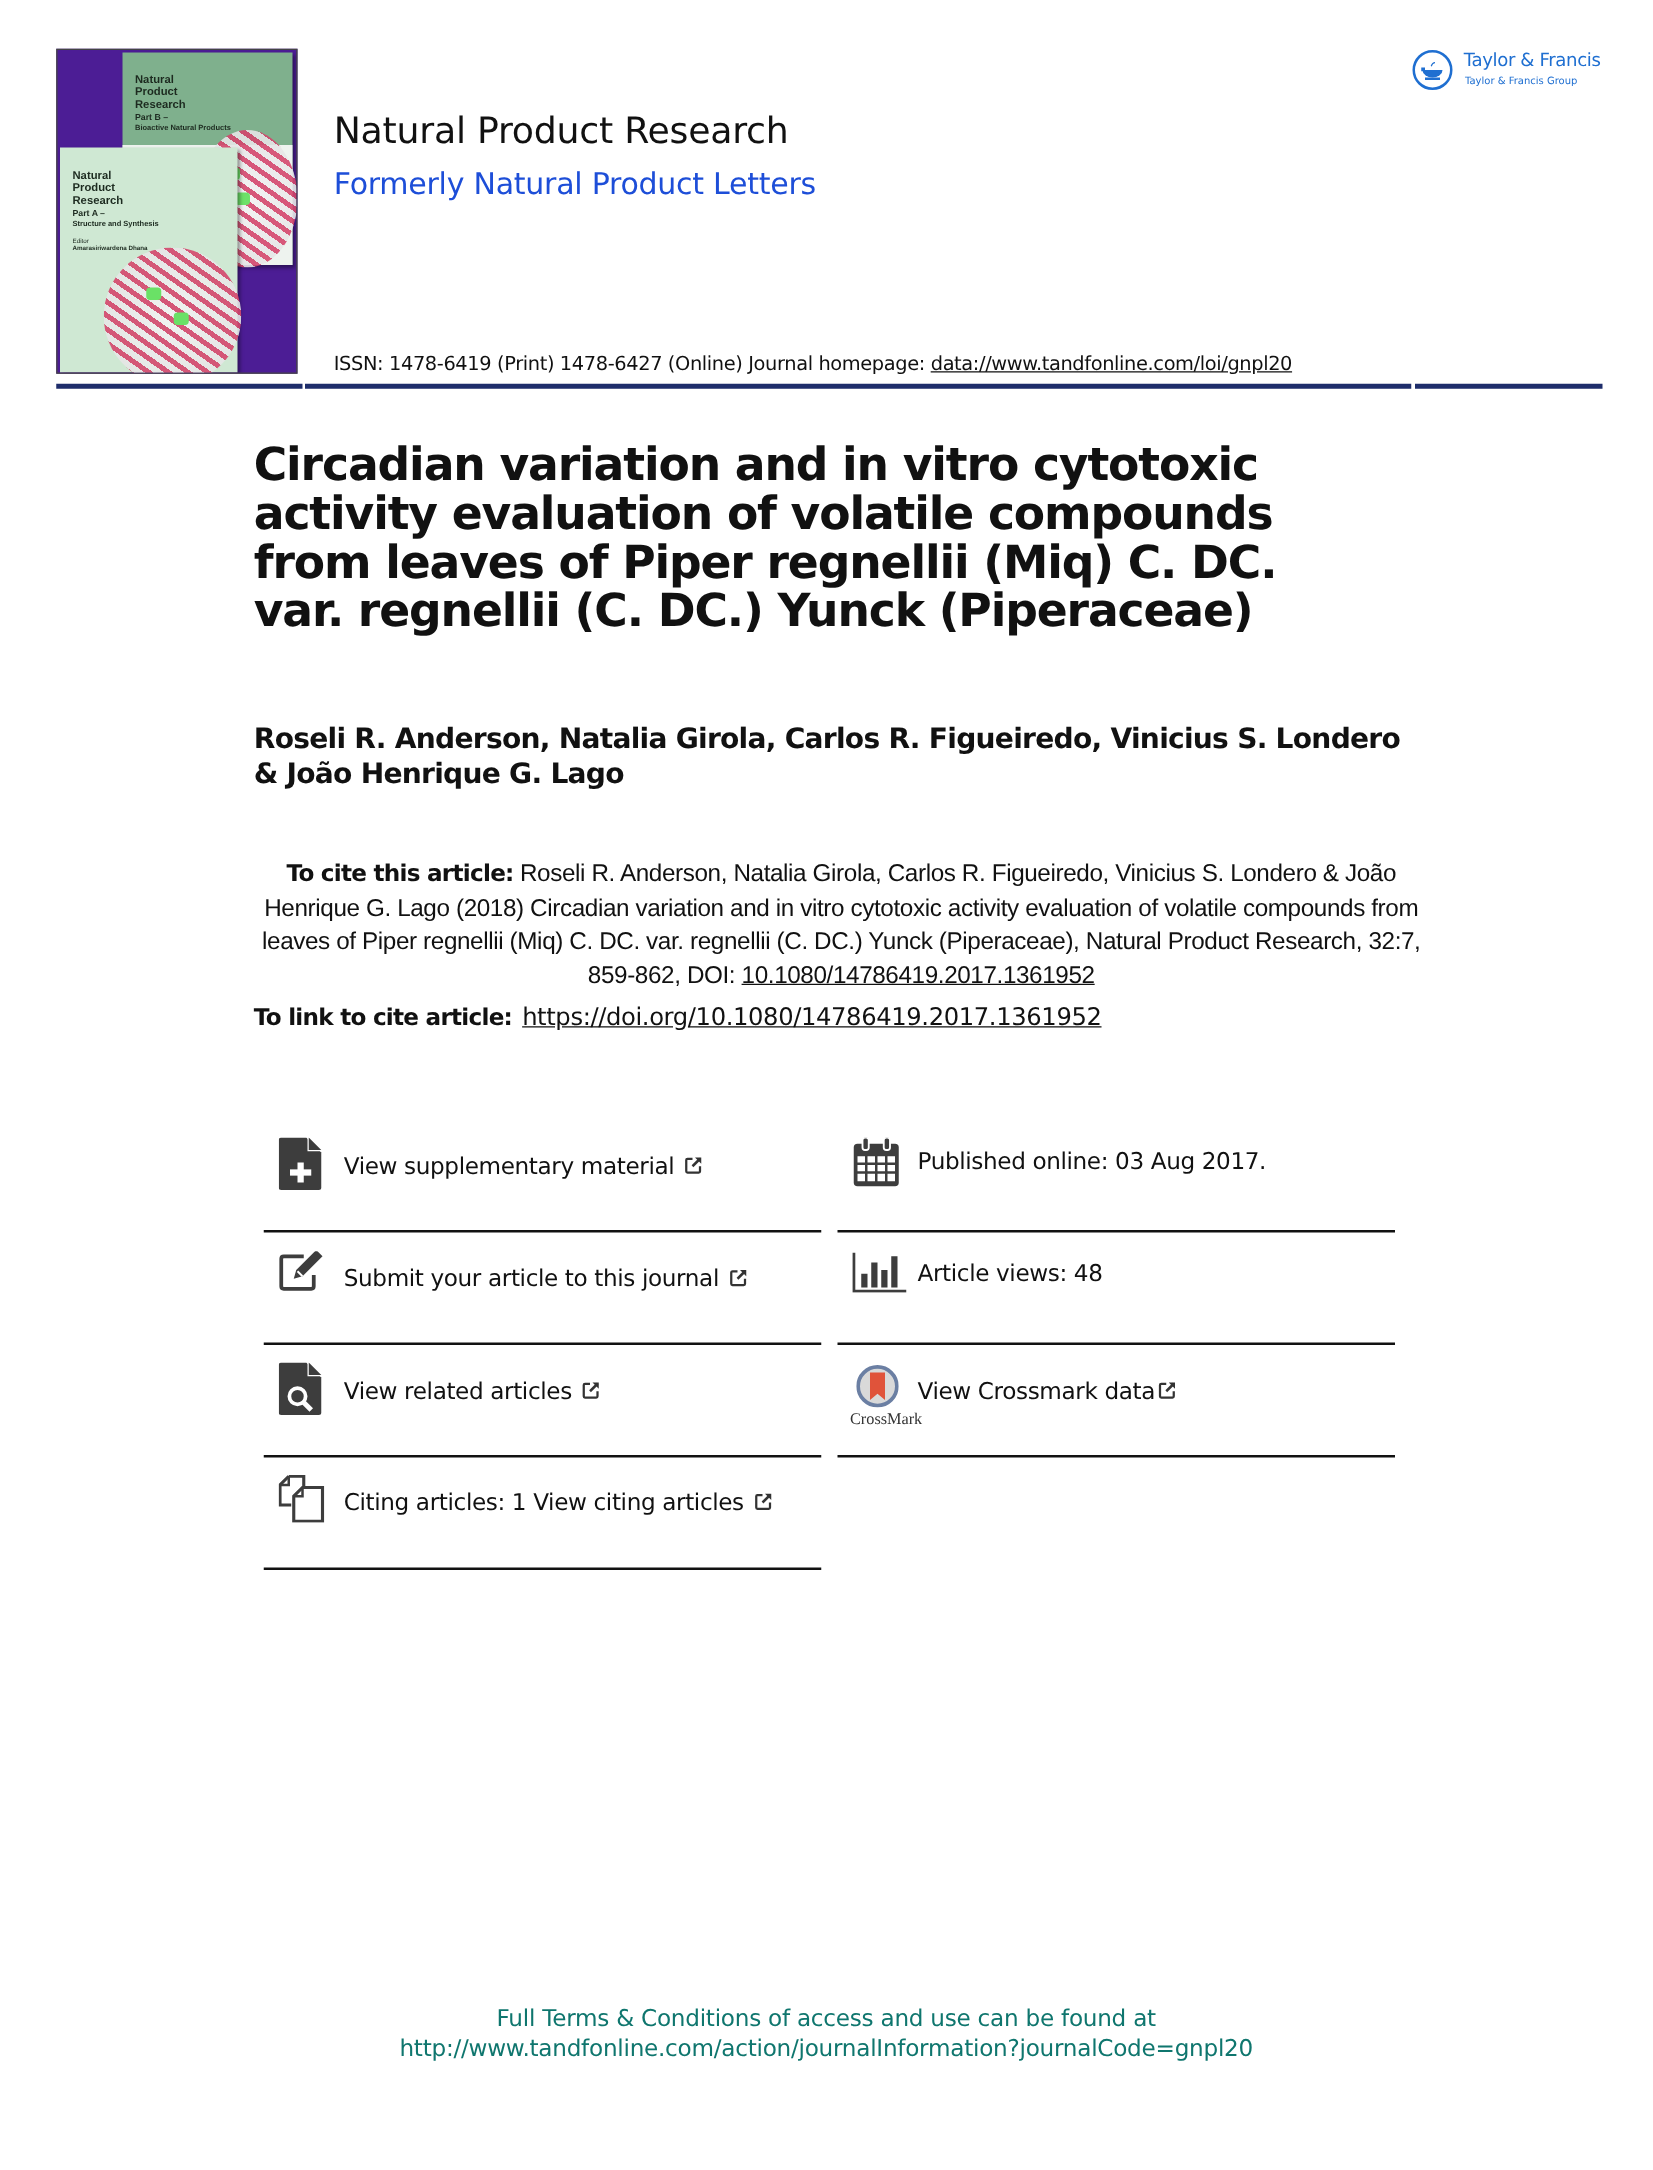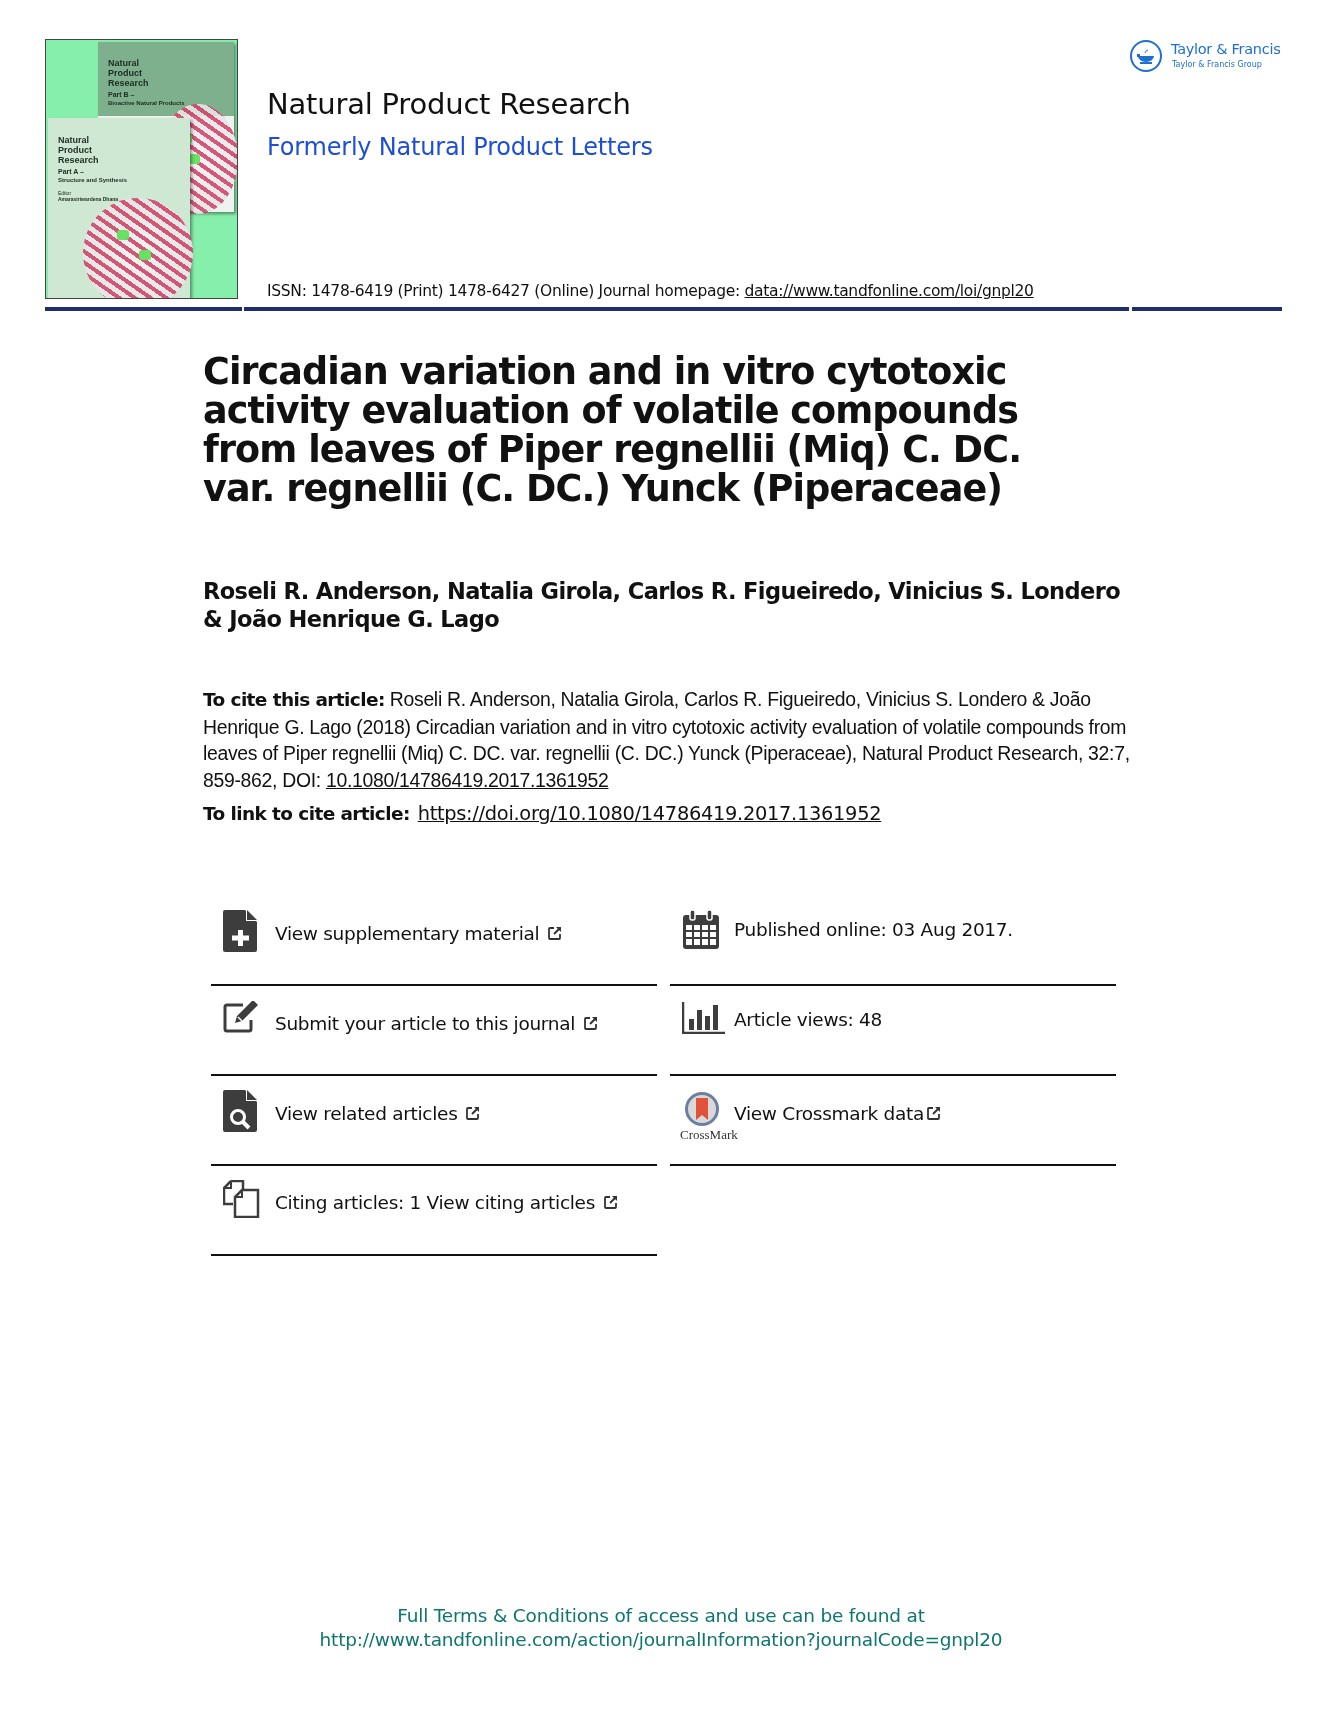--- a/index.html
+++ b/index.html
@@ -5,21 +5,21 @@
   html, body { margin: 0; padding: 0; background: #ffffff; }
   body {
     width: 1322px; height: 1736px; position: relative; overflow: hidden;
     font-family: "DejaVu Sans", "Liberation Sans", sans-serif; color: #111;
   }
   .abs { position: absolute; }
 
   
   .cover {
     left: 45px; top: 39px; width: 193px; height: 260px;
-    border: 1px solid #444; background: #86efac; overflow: hidden; box-sizing: border-box;
+    border: 1px solid #444; background: #4c1d95; overflow: hidden; box-sizing: border-box;
   }
   .cover .partB {
     position: absolute; left: 52px; top: 2px; width: 136px; height: 170px;
     background: #7fb08d; box-shadow: 2px 2px 3px rgba(0,0,0,0.4);
   }
   .cover .partB .bg2 { position:absolute; left:0; top:74px; width:136px; height:96px; background:#eef3ef; }
   .cover .partA {
     position: absolute; left: 2px; top: 78px; width: 142px; height: 180px;
     background: #cfe8d3; box-shadow: 2px 2px 3px rgba(0,0,0,0.4);
   }
@@ -56,21 +56,21 @@
     left: 203px; top: 352px; width: 900px; font-size: 36.5px; line-height: 39px;
     font-weight: bold; color: #111; letter-spacing: -0.9px;
     font-family: "DejaVu Sans", sans-serif;
   }
   .authors {
     left: 203px; top: 577px; width: 940px; font-size: 22.5px; line-height: 28px;
     font-weight: bold; color: #111; letter-spacing: -0.6px;
   }
   .cite {
     left: 203px; top: 686px; width: 940px; font-family: "Liberation Sans", sans-serif;
-    font-size: 19.4px; line-height: 26.5px; color: #111; letter-spacing: -0.3px;
+    font-size: 19.4px; line-height: 26.5px; color: #111; letter-spacing: -0.3px; text-align: center;
   }
   .cite .label { font-family: "DejaVu Sans", sans-serif; font-weight: bold; font-size: 18.5px; letter-spacing: -0.6px; }
   .cite a { color: #111; text-decoration: underline; }
   .link-line { left: 203px; top: 802px; font-size: 19.4px; color: #111; }
   .link-line .label { font-weight: bold; font-size: 18.5px; letter-spacing: -0.6px; }
   .link-line a { font-family: "DejaVu Sans", sans-serif; color:#111; text-decoration: underline; margin-left: 8px; letter-spacing: -0.3px;}
 
   
   .box { position: absolute; height: 88px; }
   .box .label { position: absolute; left: 64px; top: 0; font-size: 18.5px; color: #111; letter-spacing: -0.3px; white-space: nowrap; }

